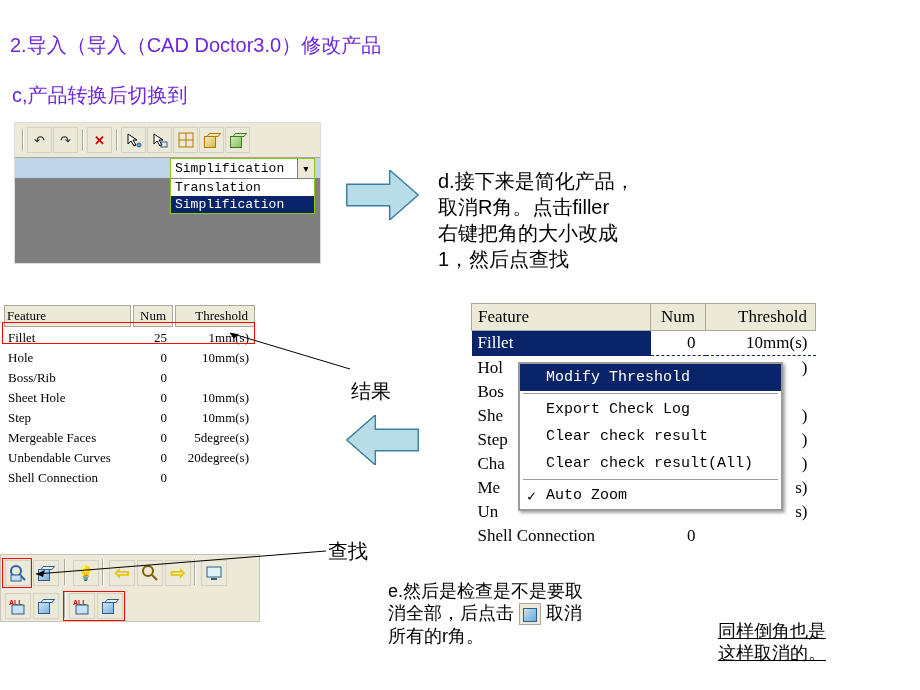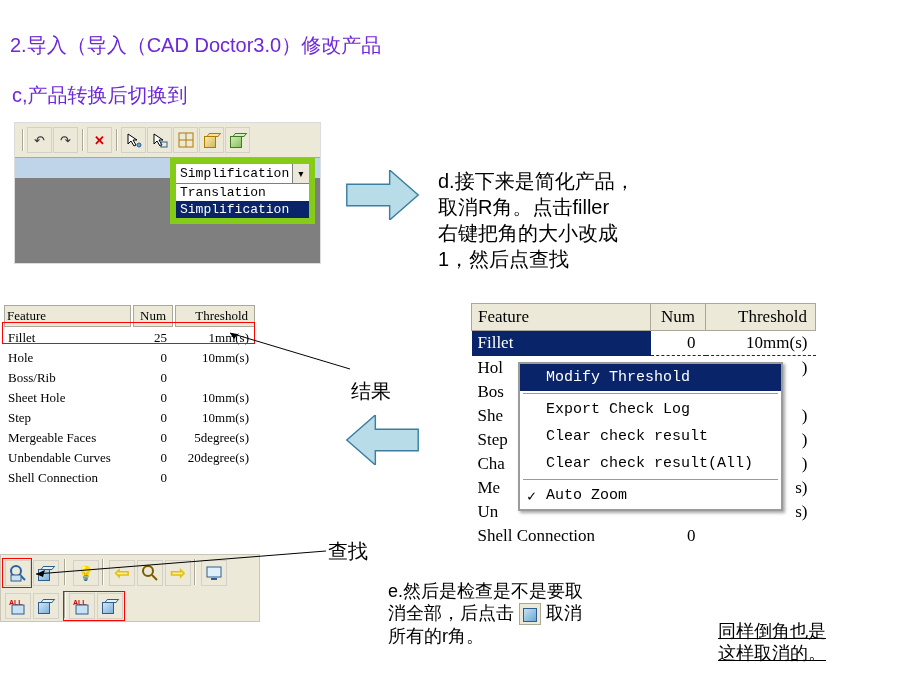--- a/index.html
+++ b/index.html
@@ -34,21 +34,21 @@
       background: #ece9d8;
       display: inline-flex; align-items: center; justify-content: center;
       margin-right: 1px;
       font-size: 13px; color: #333;
     }
     .tsep { width: 2px; height: 22px; border-left: 1px solid #aca899; border-right: 1px solid #fff; margin: 0 3px; }
     .shot1-bluebar { height: 20px; background: #bfd4e8; }
     .shot1-gray { height: 85px; background: #7f7f7f; position: relative; }
     .dropdown {
       position: absolute; right: 5px; top: -20px; width: 145px;
-      background: #fff; border: 6px solid #84cc16;
+      background: #fff; border: 1px solid #84cc16;
     }
     .dropdown-sel {
       height: 20px; display: flex; align-items: center;
       font-family: "Courier New", monospace; font-size: 13px;
       padding-left: 4px; border-bottom: 1px solid #7f7f7f;
       position: relative;
     }
     .dropdown-arrow {
       position: absolute; right: 0; top: 0; width: 17px; height: 19px;
       background: #ece9d8; border-left: 1px solid #7f7f7f;

